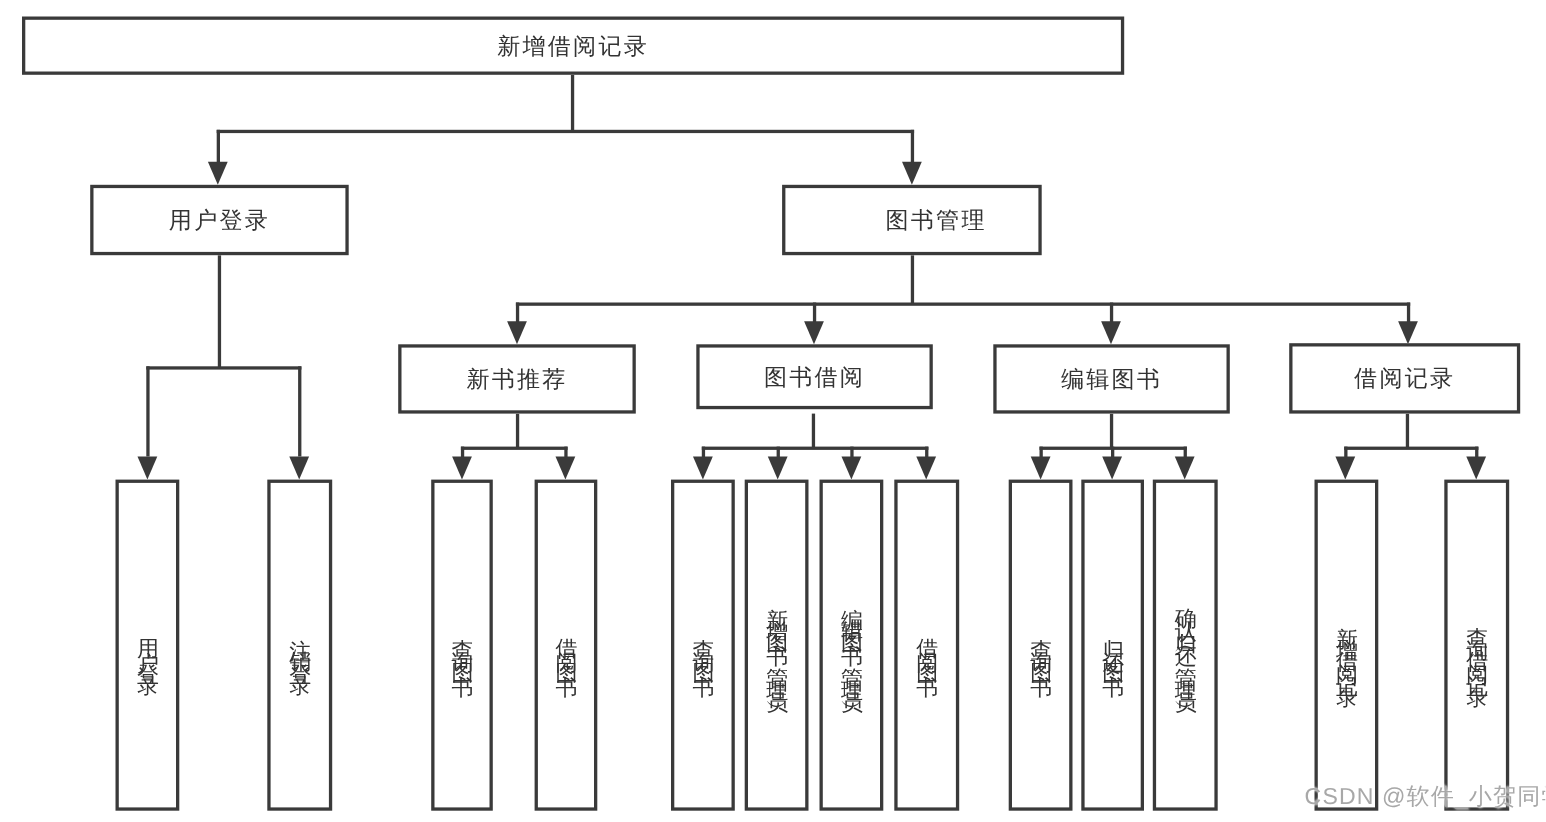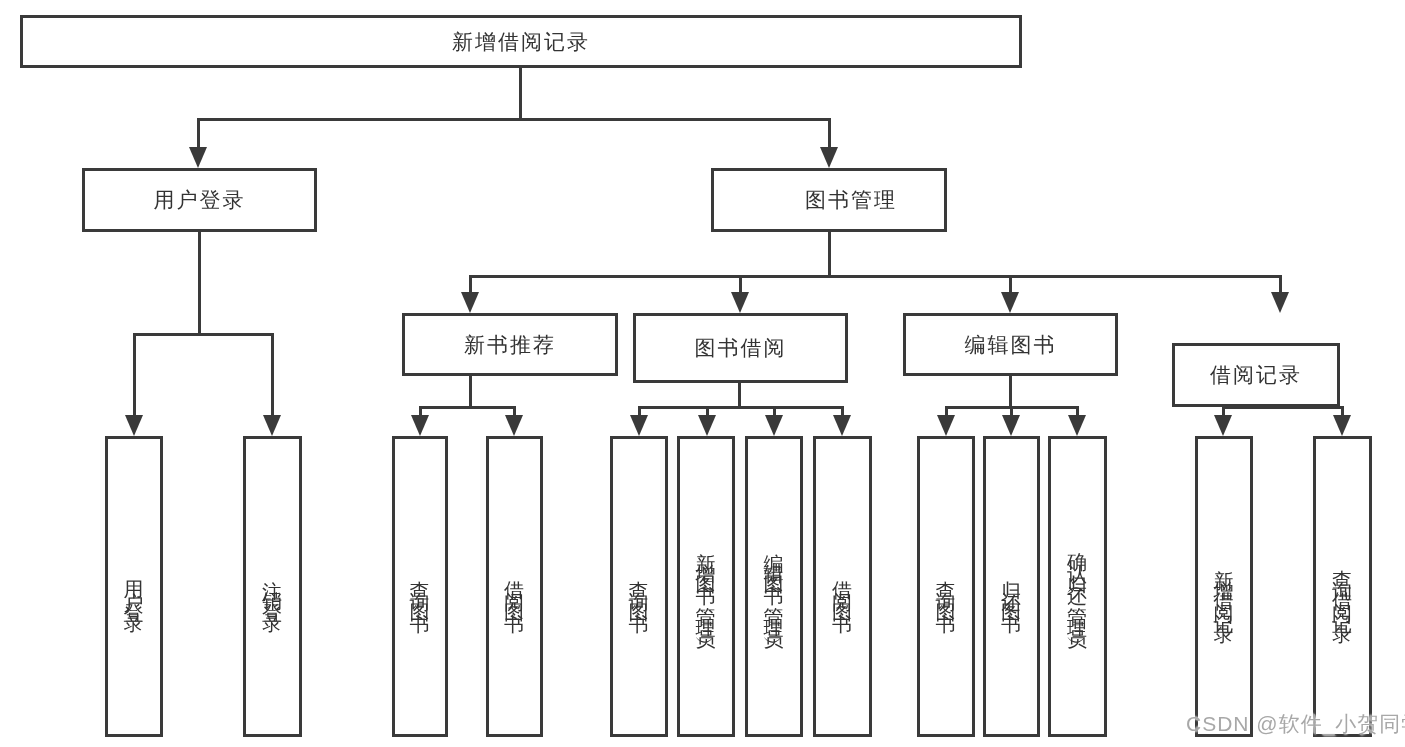--- a/index.html
+++ b/index.html
@@ -104,30 +104,30 @@
     <span class="hlabel">新增借阅记录</span>
   </div>
 
   <div class="box" style="left:82px;top:168px;width:235px;height:64px;">
     <span class="hlabel">用户登录</span>
   </div>
   <div class="box" style="left:711px;top:168px;width:236px;height:64px;padding-left:44px;">
     <span class="hlabel">图书管理</span>
   </div>
 
-  <div class="box" style="left:362px;top:313px;width:216px;height:63px;margin-left:40px;">
+  <div class="box" style="left:362px;top:313px;width:216px;height:63px;">
     <span class="hlabel">新书推荐</span>
   </div>
-  <div class="box" style="left:633px;top:313px;width:215px;height:70px;text-align:right;">
+  <div class="box" style="left:633px;top:313px;width:215px;height:59px;text-align:right;">
     <span class="hlabel">图书借阅</span>
   </div>
   <div class="box" style="left:903px;top:313px;width:215px;height:63px;">
     <span class="hlabel">编辑图书</span>
   </div>
-  <div class="box" style="left:1172px;top:312px;width:168px;height:64px;margin-top:31px;">
+  <div class="box" style="left:1172px;top:312px;width:210px;height:64px;">
     <span class="hlabel">借阅记录</span>
   </div>
 
   <div class="box vbox" style="left:105px;top:436px;width:58px;height:301px;">
     <span class="vlabel">用户登录</span>
   </div>
   <div class="box vbox" style="left:243px;top:436px;width:59px;height:301px;">
     <span class="vlabel">注销登录</span>
   </div>
 

